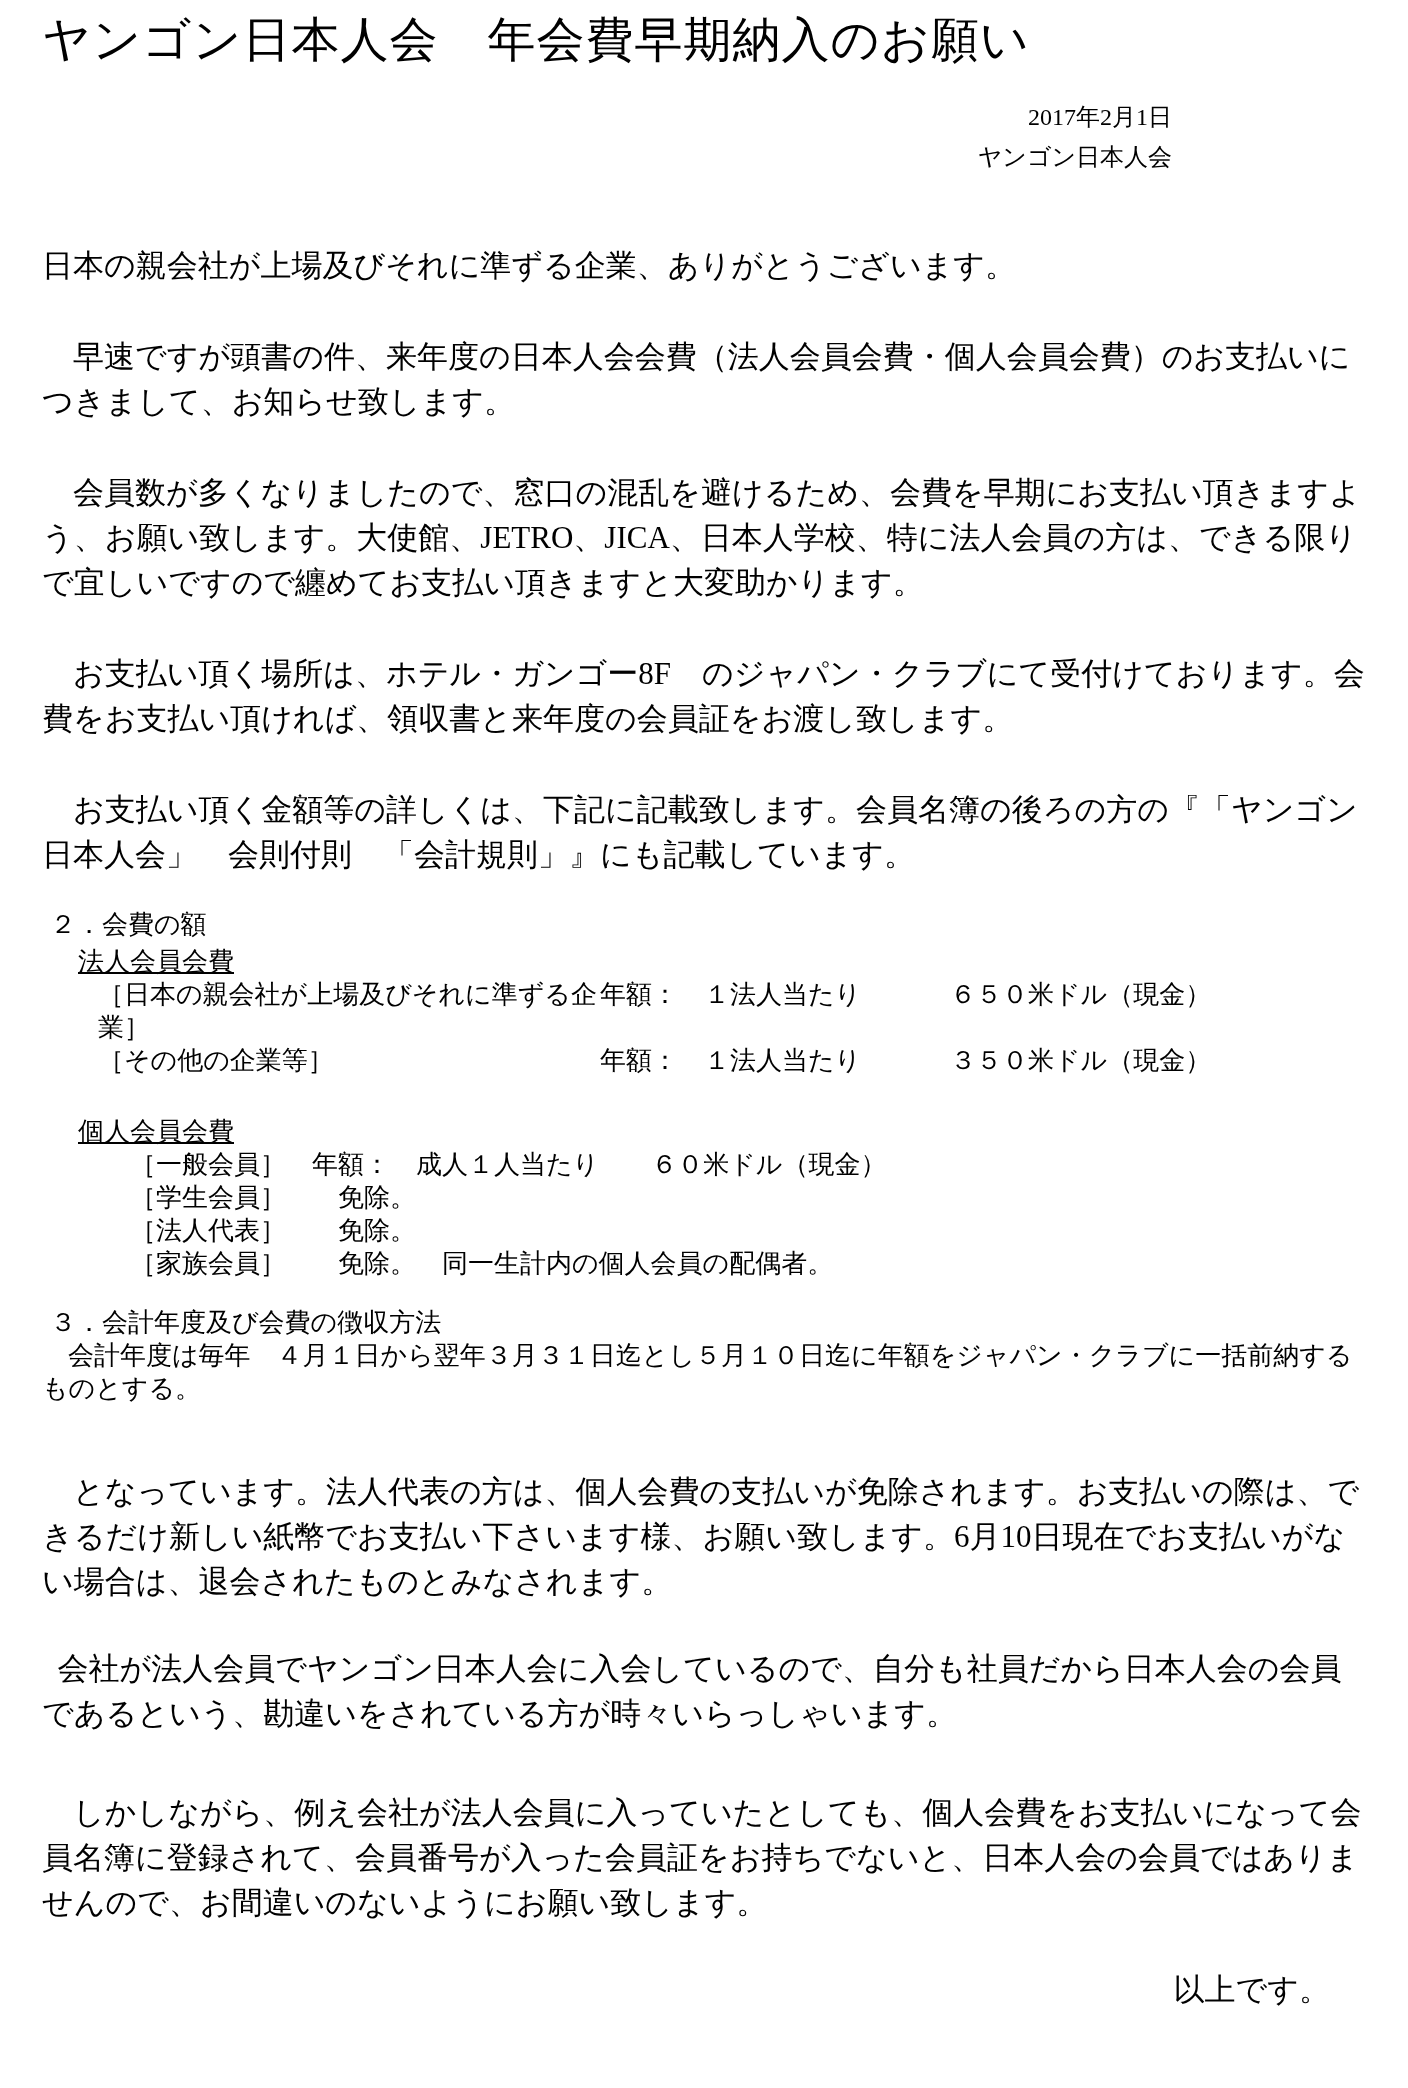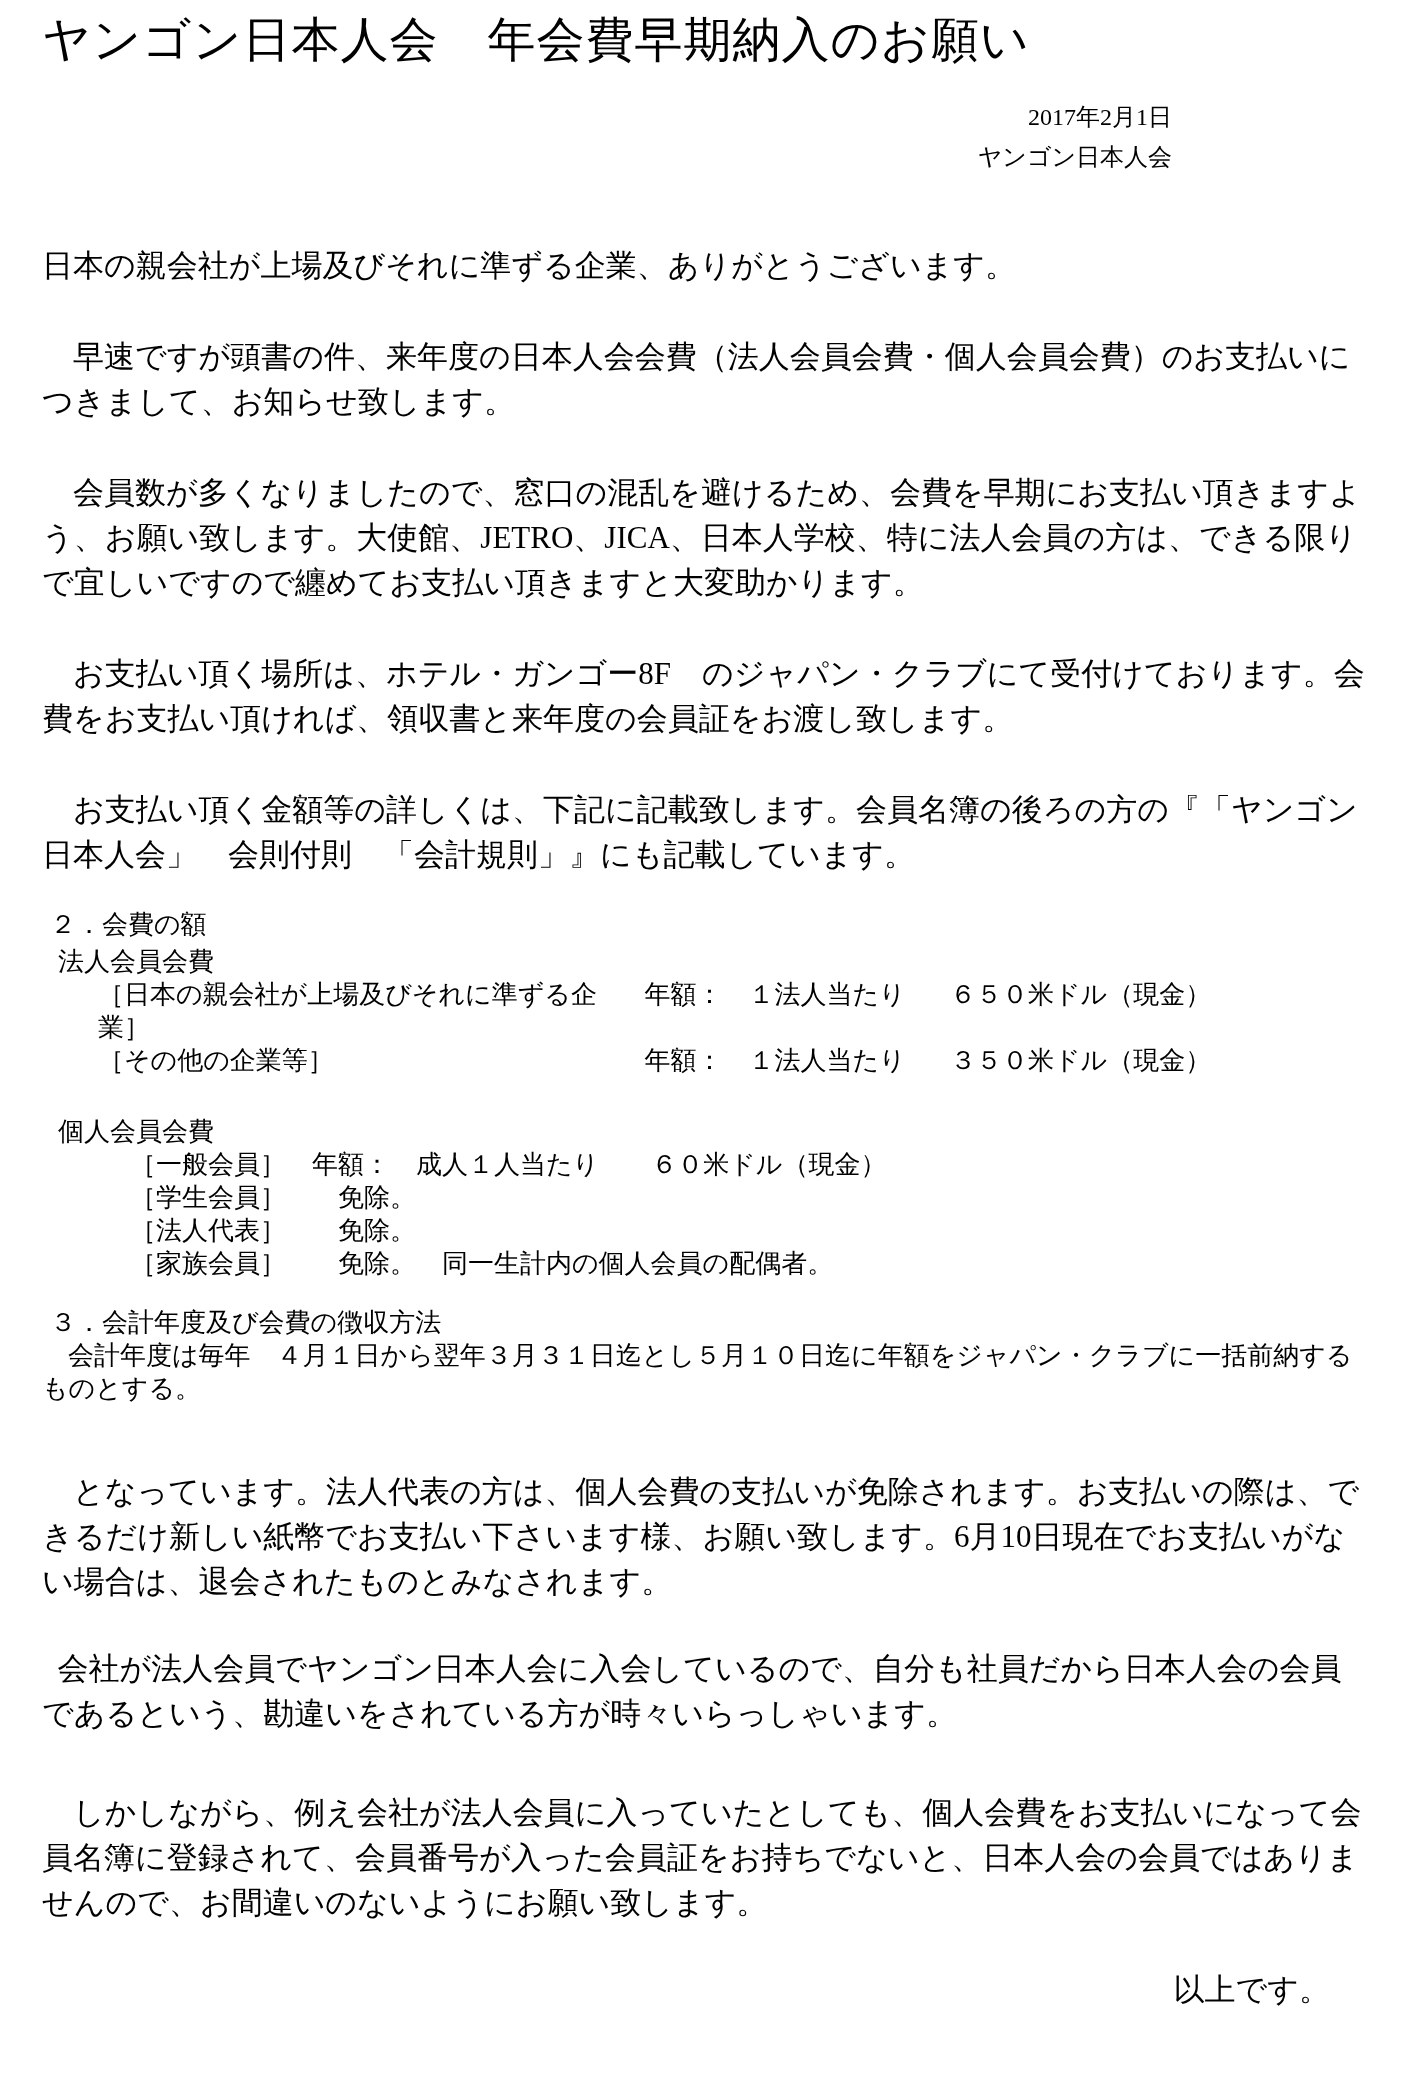--- a/index.html
+++ b/index.html
@@ -53,29 +53,30 @@
   }
   .fee-section {
     margin-top: 24px;
     font-size: 26px;
     line-height: 33px;
   }
   .fee-heading {
     margin-left: 8px;
   }
   .fee-group-title {
-    margin-left: 16px;
+    margin-left: 36px;
     margin-top: 4px;
+    text-decoration: underline;
   }
   .fee-row {
     display: flex;
     margin-left: 56px;
   }
   .fee-row .fee-label  { flex: 0 0 502px; }
-  .fee-row .fee-term   { flex: 0 0 350px; text-align: center; }
+  .fee-row .fee-term   { flex: 0 0 350px; }
   .fee-row .fee-amount { flex: 1 1 auto; }
   .individual-block { margin-top: 38px; }
   .indiv-row { margin-left: 88px; }
   .fiscal-section {
     margin-top: 26px;
     font-size: 26px;
     line-height: 33px;
   }
   .fiscal-heading { margin-left: 8px; }
   .fiscal-body {

